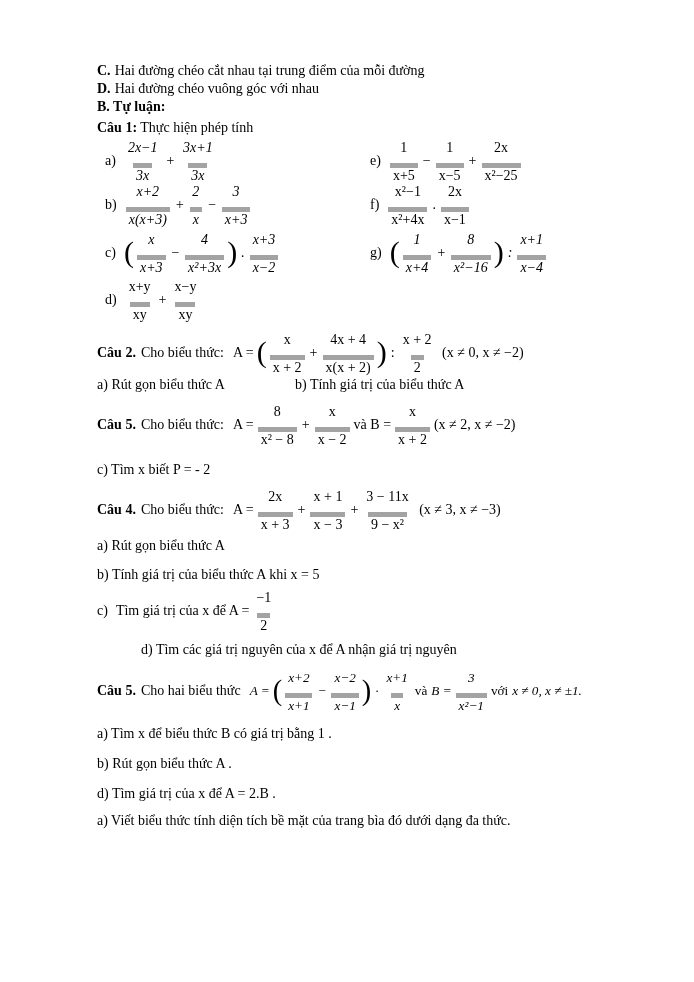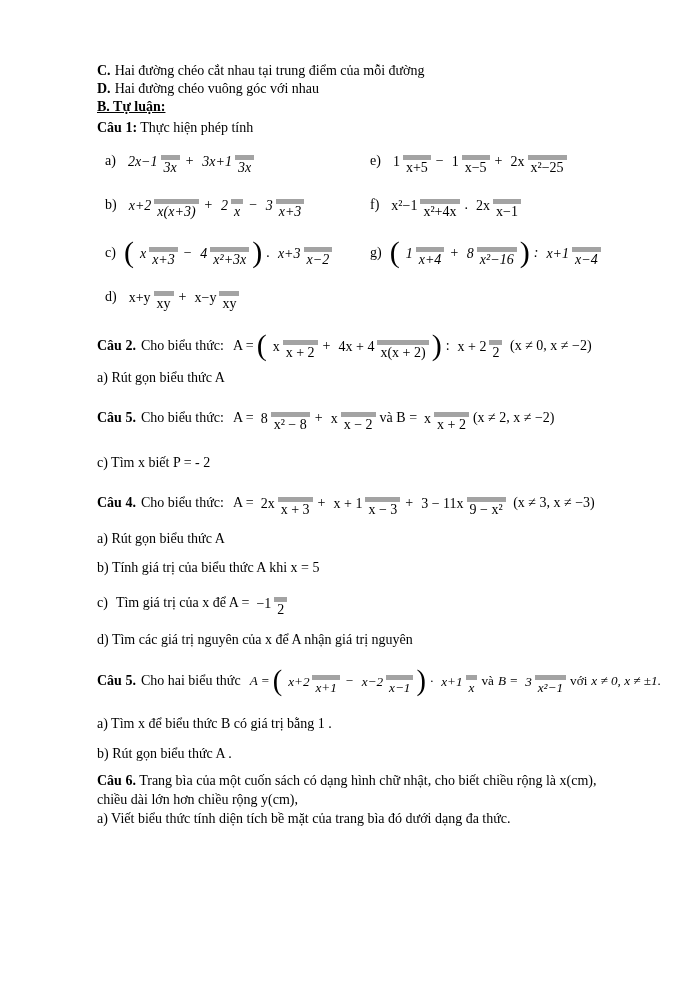--- a/index.html
+++ b/index.html
@@ -3,61 +3,61 @@
 <meta charset="utf-8">
 <style>
   html,body{margin:0;padding:0;}
   body{
     width:694px;height:982px;background:#ffffff;color:#000000;
     font-family:"Liberation Serif","DejaVu Serif",serif;
     font-size:14px;line-height:1.3;overflow:hidden;
   }
   .page{padding:62px 82px 0 97px;width:515px;}
   .bold{font-weight:bold;}
-  .bu{font-weight:bold;text-decoration:underline;}
+  .bu{font-weight:bold;}
   .line{line-height:18px;}
   .opt-line .pfx{font-weight:bold;margin-right:4px;}
   .cau1-head{margin-top:3px;}
   
   .c1-grid{display:grid;grid-template-columns:273px 1fr;margin-top:2px;}
   .colL{grid-column:1;padding-left:8px;}
   .colR{grid-column:2;}
   .gr1{grid-row:1;min-height:44px;}
   .gr2{grid-row:2;min-height:44px;}
   .gr3{grid-row:3;min-height:52px;}
   .gr4{grid-row:4;min-height:36px;}
   .mi{display:flex;align-items:center;}
   .mi .lbl{margin-right:7px;}
   
   .math{display:inline-flex;align-items:center;white-space:nowrap;}
   .math>span{white-space:pre;}
   .math>span{margin:0 2px;}
   .mit{font-style:italic;}
   .mit .up{font-style:normal;}
   .op{margin:0 3px !important;}
-  .frac{display:inline-flex;flex-direction:row;align-items:center;text-align:center;margin:0 2px;line-height:15px;}
+  .frac{display:inline-flex;flex-direction:column;align-items:center;text-align:center;margin:0 2px;line-height:15px;}
   .frac .num,.frac .den{padding:0 3px;margin:0;}
   .frac .den{border-top:5px solid #a3a3a3;margin-top:8px;}
   .bigp{font-size:215%;font-weight:400;font-style:normal;line-height:0.85;margin:0 1px !important;}
   
   .chead{display:flex;align-items:center;min-height:46px;}
   .chead .clbl{font-weight:bold;margin-right:5px;white-space:pre;}
   .chead .intro{margin-right:7px;white-space:pre;}
   .c5 .chead{min-height:44px;}
   .c5 .math{font-size:13.2px;}
   
   .subrow{display:flex;line-height:18px;}
   .c2parts>span:first-child{width:198px;}
   .c3parts>span:first-child{margin-right:15px;}
   .c3c{margin-top:13px;}
   .c4a{margin-top:4px;}
   .c4b{margin-top:11px;}
   .c4c{margin-top:6px;min-height:40px;display:flex;align-items:center;}
   .c4c .lbl{margin-right:6px;}
-  .c4d{margin-top:8px;}
+  .c4d{margin-top:8px;margin-left:44px;}
   .c5p{margin-top:12px;}
   .sec{margin-top:8px;}
   .c5{margin-top:10px;}
   .c6{margin-top:8px;}
   .c6 .body6{line-height:19px;}
   .c6 .clbl6{font-weight:bold;}
 </style>
 </head>
 <body>
 
@@ -163,20 +163,21 @@
           <span class="op">+</span>
           <span class="frac"><span class="num">4x + 4</span><span class="den">x(x + 2)</span></span>
           <span class="bigp">)</span>
           <span class="op">:</span>
           <span class="frac"><span class="num">x + 2</span><span class="den">2</span></span>
           <span>&nbsp;(x ≠ 0, x ≠ −2)</span>
         </span>
     </div>
     <div class="subrow c2parts">
       <span>a) Rút gọn biểu thức A</span>
+      <span>b) Tính giá trị của biểu thức A</span>
     </div>
   </div>
 
   <div class="sec">
     <div class="chead">
       <span class="clbl">Câu 5.</span>
       <span class="intro">Cho biểu thức:</span>
       <span class="math">
           <span>A =</span>
           <span class="frac"><span class="num">8</span><span class="den">x² − 8</span></span>
@@ -231,23 +232,20 @@
           <span class="frac"><span class="num">x+1</span><span class="den">x</span></span>
           <span class="up">và</span>
           <span>B =</span>
           <span class="frac"><span class="num">3</span><span class="den">x²−1</span></span>
           <span class="up">với</span>
           <span>x ≠ 0, x ≠ ±1.</span>
         </span>
     </div>
     <div class="line c5p">a) Tìm x để biểu thức B có giá trị bằng 1 .</div>
     <div class="line c5p">b) Rút gọn biểu thức A .</div>
+    <div class="line c5p">d) Tìm giá trị của x để A = 2.B .</div>
   </div>
 
   <div class="c6">
-    <div class="body6">
-      <span class="clbl6">Câu 6.</span>
-      <span>Trang bìa của một cuốn sách có dạng hình chữ nhật, cho biết chiều rộng là x(cm), chiều dài lớn hơn chiều rộng y(cm),</span>
-    </div>
     <div class="body6">a) Viết  biểu thức tính diện tích bề mặt của trang bìa đó dưới dạng đa thức.</div>
   </div>
 
 </div>
 
 </body></html>

